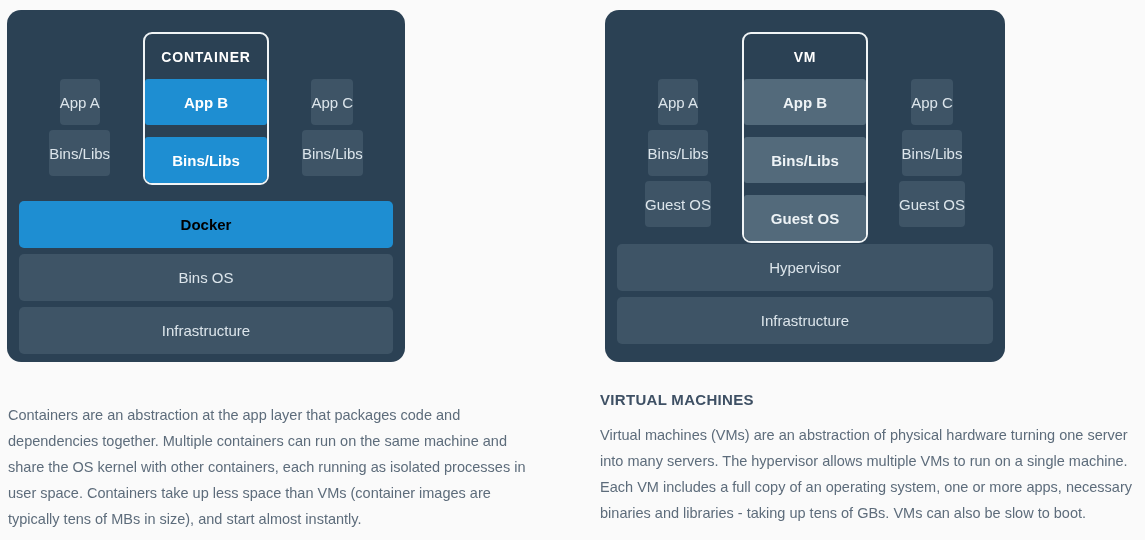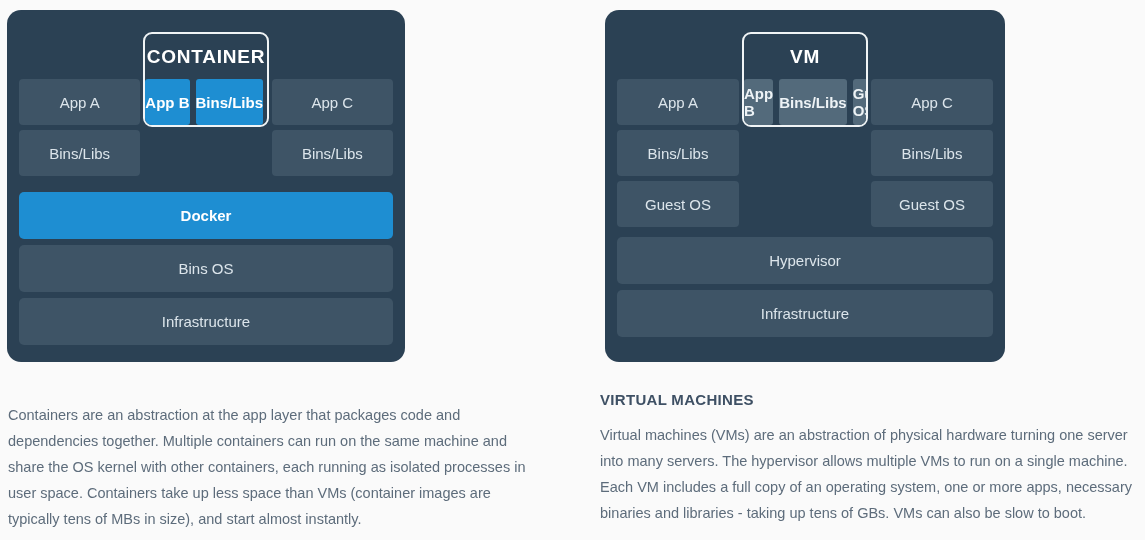--- a/index.html
+++ b/index.html
@@ -23,47 +23,47 @@
     background:var(--panel);
     border-radius:14px;
     height:352px;
     padding:22px 12px 0;
   }
   .panel.docker{width:398px;margin-right:200px;}
   .panel.vm{width:400px;}
 
   .top{display:flex;gap:3px;}
   .col{flex:1;min-width:0;}
-  .side{display:flex;flex-direction:column;gap:5px;padding-top:47px;}
+  .side{display:flex;flex-direction:column;gap:5px;padding-top:47px;align-items:center;}
   .cell{
     height:46px;border-radius:4px;background:var(--cell);
     color:var(--celltext);font-size:15px;
     display:flex;align-items:center;justify-content:center;
   }
   .mid{
     border:2px solid #f0f4f6;border-radius:9px;overflow:hidden;
     display:flex;flex-direction:column;align-self:flex-start;width:100%;
   }
   .mid-title{
     height:45px;display:flex;align-items:center;justify-content:center;
-    color:#ffffff;font-weight:700;font-size:19px;letter-spacing:0.8px;
+    color:#ffffff;font-weight:700;font-size:14px;letter-spacing:0.8px;
   }
-  .mid-cells{display:flex;gap:6px;}
+  .mid-cells{display:flex;flex-direction:column;gap:12px;}
   .mid-cells .cell{border-radius:3px;font-weight:700;}
   .docker .mid-cells .cell{background:var(--blue);color:#ffffff;}
   .vm .mid-cells .cell{background:var(--vmhl);color:#eef3f6;}
 
   .bars{display:flex;flex-direction:column;gap:6px;margin-top:16px;}
-  .vm .bars{margin-top:10px;}
+  .vm .bars{margin-top:1px;}
   .bar{
     height:47px;border-radius:5px;background:var(--cell);
     color:var(--celltext);font-size:15px;
     display:flex;align-items:center;justify-content:center;
   }
-  .bar.accent{background:var(--blue);color:#ffffff;font-weight:600;}
+  .bar.accent{background:var(--blue);color:#000000;font-weight:600;}
 
   .descriptions{display:flex;margin-top:28px;padding-left:8px;}
   .desc.containers{width:531px;margin-right:64px;}
   .desc.vms{width:548px;}
   .desc h3{
     margin:0;font-size:15px;font-weight:700;line-height:20px;
     color:var(--heading);letter-spacing:0.3px;
   }
   .desc p{
     margin:12px 0 0;font-size:14.5px;line-height:26px;color:var(--body);

